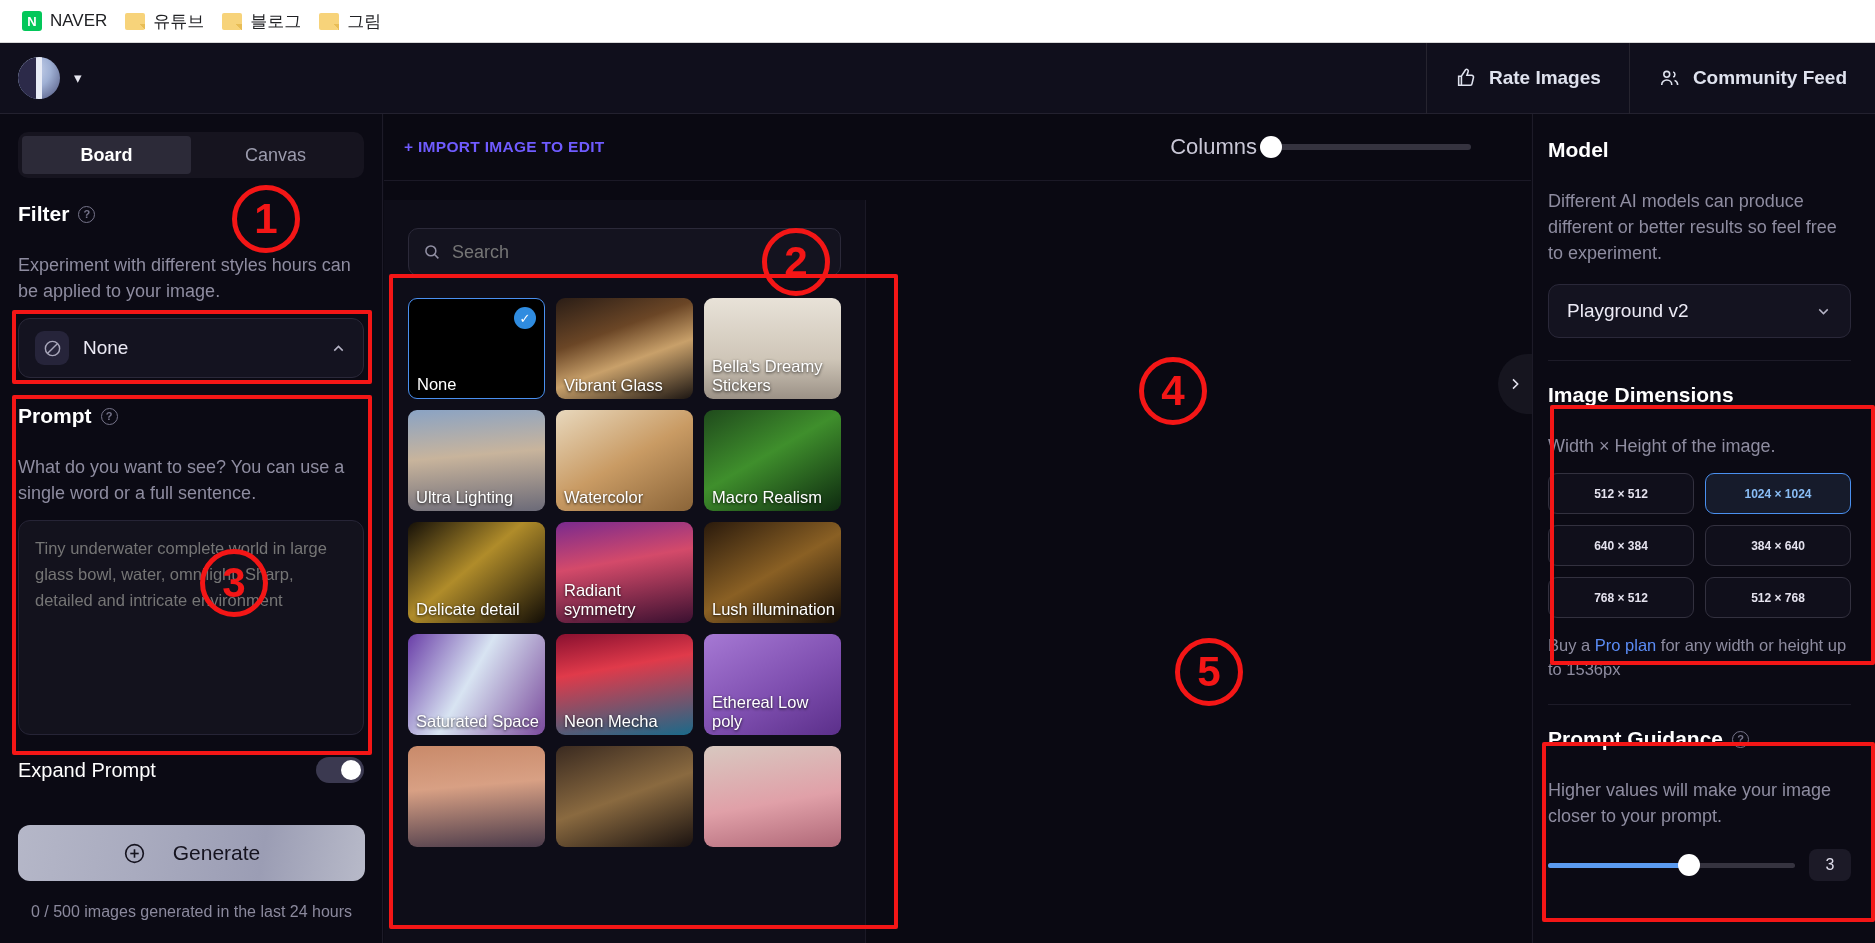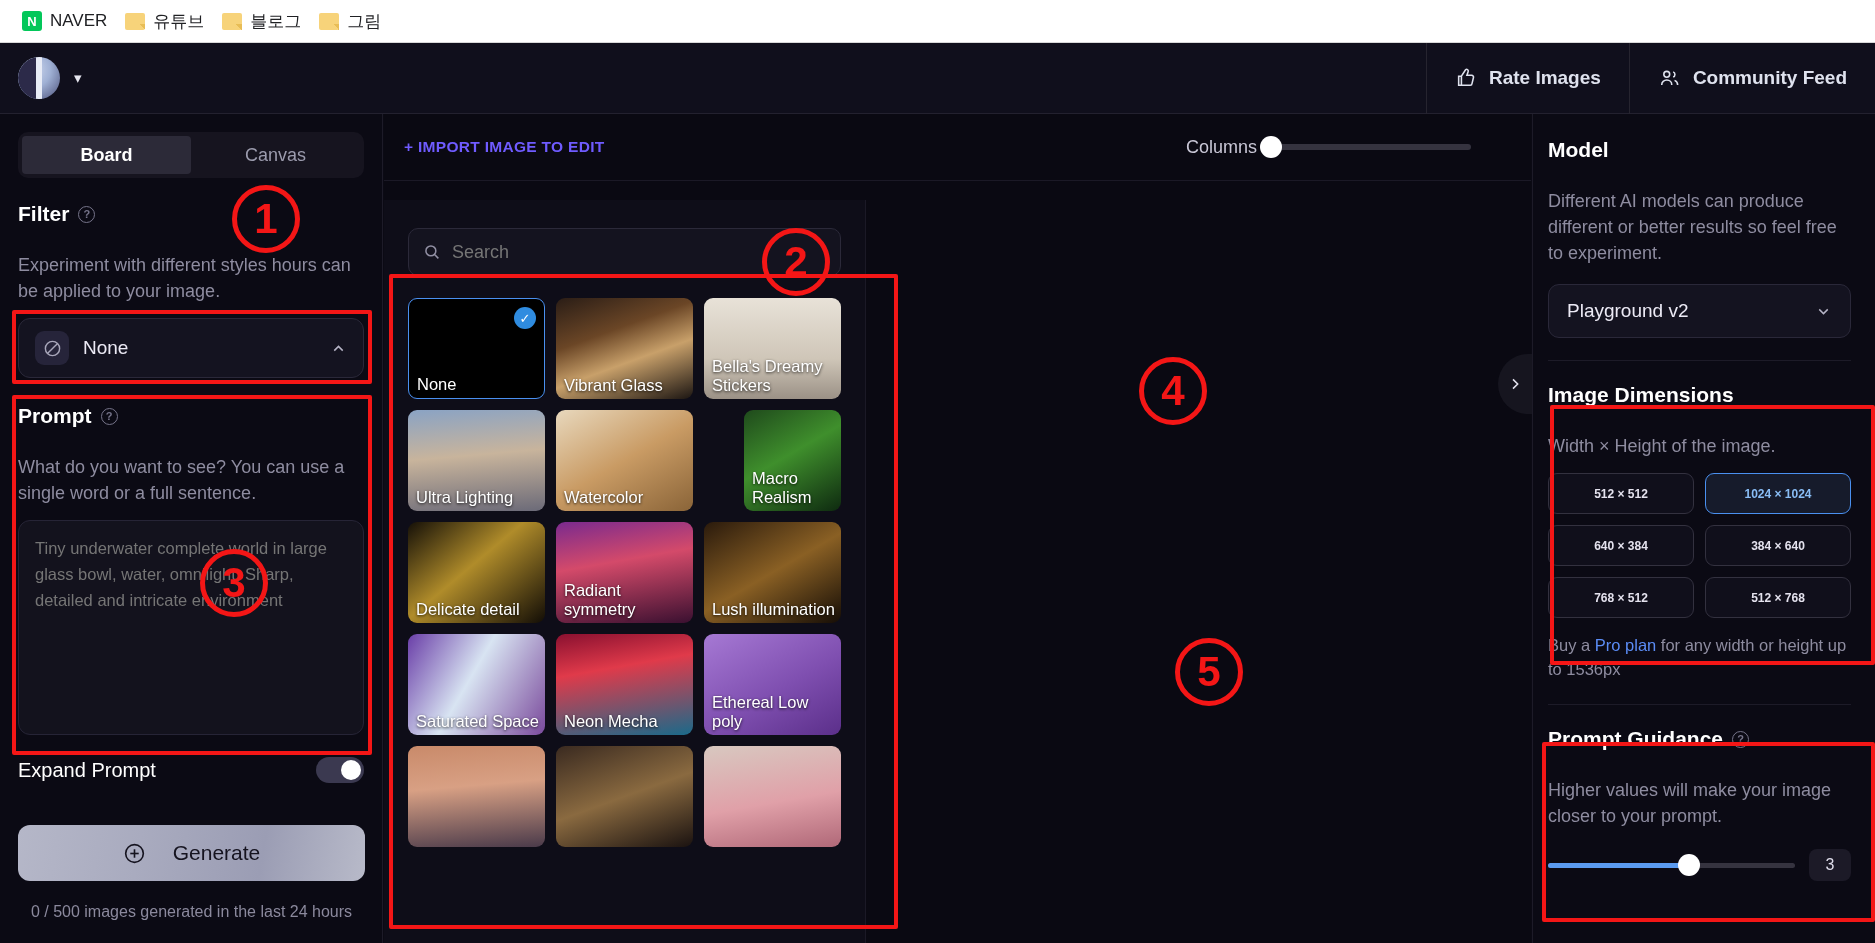--- a/index.html
+++ b/index.html
@@ -137,21 +137,21 @@
   }
 
   
   .center { position: absolute; top: 114px; left: 384px; width: 1147px; height: 829px; background: #0a0912; }
   .center-top { height: 66px; display: flex; align-items: center; position: relative; }
   .import-link {
     margin-left: 20px; font-size: 15.5px; font-weight: bold; letter-spacing: .3px;
     color: #6f5bff; cursor: pointer;
   }
   .cols-wrap { position: absolute; right: 60px; display: flex; align-items: center; gap: 14px; }
-  .cols-label { font-size: 18px; color: #c9c7d6; }
+  .cols-label { font-size: 22px; color: #c9c7d6; }
   .slider-track {
     position: relative; width: 200px; height: 6px; border-radius: 3px; background: #35333f;
   }
   .slider-thumb {
     position: absolute; top: 50%; transform: translate(-50%,-50%);
     width: 22px; height: 22px; border-radius: 50%; background: #ffffff; cursor: pointer;
   }
   .center-divider { height: 1px; background: #1b1926; }
 
   
@@ -365,21 +365,21 @@
           </div>
           <div class="tile" style="background: linear-gradient(rgb(232, 226, 216) 0%, rgb(207, 198, 184) 60%, rgb(155, 145, 134) 100%);">
             <div class="tile-name">Bella's Dreamy Stickers</div>
           </div>
           <div class="tile" style="background: linear-gradient(175deg, rgb(138, 163, 196) 0%, rgb(200, 180, 156) 45%, rgb(107, 106, 120) 100%);">
             <div class="tile-name">Ultra Lighting</div>
           </div>
           <div class="tile" style="background: linear-gradient(150deg, rgb(232, 216, 189) 0%, rgb(201, 155, 100) 50%, rgb(138, 100, 56) 100%);">
             <div class="tile-name">Watercolor</div>
           </div>
-          <div class="tile" style="background: linear-gradient(150deg, rgb(31, 74, 28) 0%, rgb(63, 143, 44) 45%, rgb(14, 42, 16) 100%); margin-left: 40px;">
+          <div class="tile" style="background: linear-gradient(150deg, rgb(31, 74, 28) 0%, rgb(63, 143, 44) 45%, rgb(14, 42, 16) 100%);">
             <div class="tile-name">Macro Realism</div>
           </div>
           <div class="tile" style="background: linear-gradient(140deg, rgb(21, 16, 8) 0%, rgb(176, 140, 42) 45%, rgb(18, 13, 6) 100%);">
             <div class="tile-name">Delicate detail</div>
           </div>
           <div class="tile" style="background: linear-gradient(170deg, rgb(122, 42, 142) 0%, rgb(212, 74, 106) 40%, rgb(58, 16, 48) 100%);">
             <div class="tile-name">Radiant symmetry</div>
           </div>
           <div class="tile" style="background: linear-gradient(150deg, rgb(42, 26, 12) 0%, rgb(138, 96, 36) 50%, rgb(21, 13, 6) 100%);">
             <div class="tile-name">Lush illumination</div>

